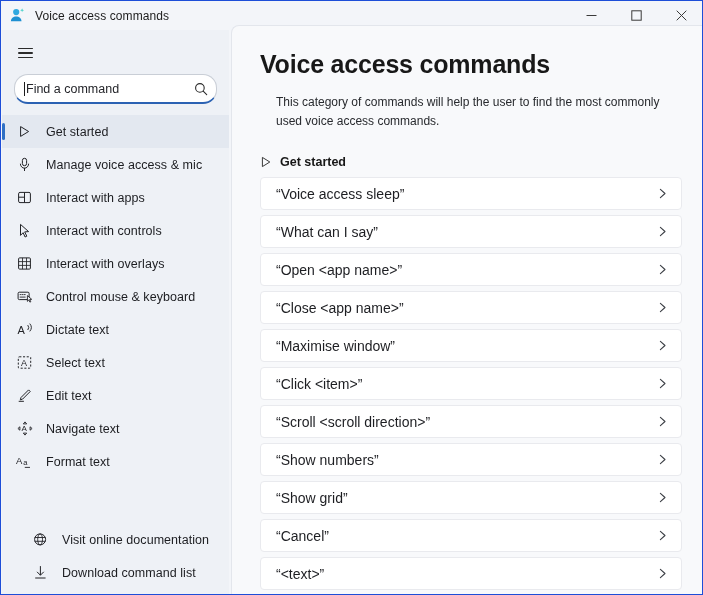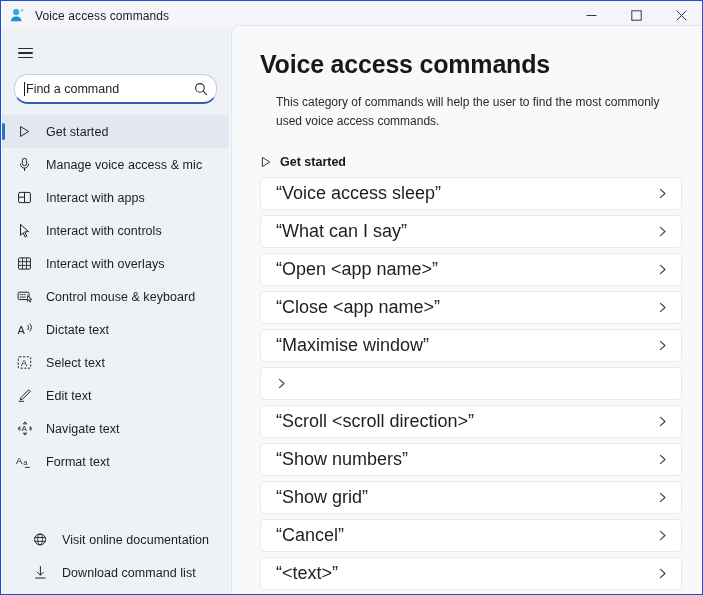--- a/index.html
+++ b/index.html
@@ -226,21 +226,21 @@
     border: 1px solid #e9eaee;
     border-radius: 4px;
     margin-bottom: 5px;
     display: flex;
     align-items: center;
     padding: 0 13px 0 15px;
     box-sizing: border-box;
   }
   .cmd-label {
     flex: 1;
-    font-size: 18px;
+    font-size: 14px;
     color: #1d1e22;
     white-space: nowrap;
     overflow: hidden;
   }
   .chev { flex: 0 0 auto; color: #3c3f45; display: flex; }
   svg { display: block; }
 </style>
 </head>
 <body>
 
@@ -490,20 +490,21 @@
         <div class="cmdrow">
           <span class="cmd-label">“Maximise window”</span>
           <span class="chev">
             <svg width="11" height="11" viewBox="0 0 11 11">
                 <path d="M3.4 1.3l4.6 4.2-4.6 4.2" stroke="currentColor" stroke-width="1.1" fill="none" stroke-linecap="round" stroke-linejoin="round"></path>
               </svg>
           </span>
         </div>
 
         <div class="cmdrow">
+          <span class="cmd-label">“Click &lt;item&gt;”</span>
           <span class="chev">
             <svg width="11" height="11" viewBox="0 0 11 11">
                 <path d="M3.4 1.3l4.6 4.2-4.6 4.2" stroke="currentColor" stroke-width="1.1" fill="none" stroke-linecap="round" stroke-linejoin="round"></path>
               </svg>
           </span>
         </div>
 
         <div class="cmdrow">
           <span class="cmd-label">“Scroll &lt;scroll direction&gt;”</span>
           <span class="chev">

